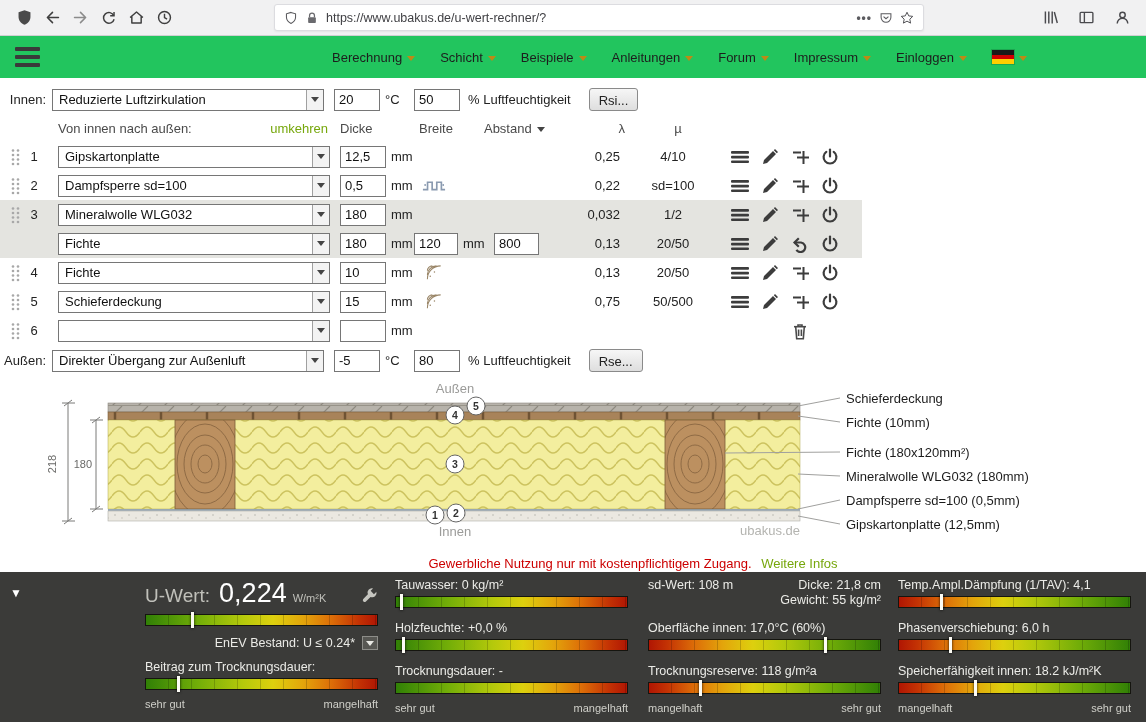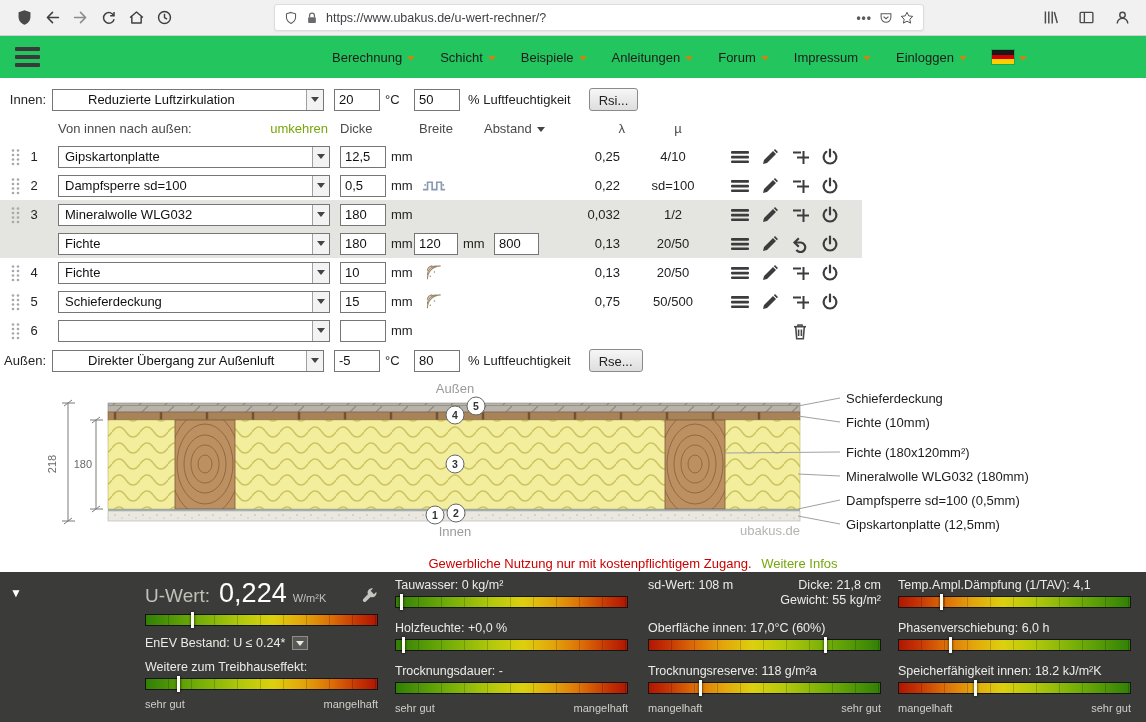--- a/index.html
+++ b/index.html
@@ -38,21 +38,21 @@
   .frow { display:flex; align-items:center; height:29px; width:862px; }
   .frow.env { height:31px; }
   .frow.head { height:27px; color:#4a4a4a; }
   .frow.hl { background:#e4e4e0; }
   .lbl-io { width:52px; text-align:right; padding-right:6px; }
   .handle { width:12px; margin-left:10px; display:flex; align-items:center; }
   .handle svg { width:10px; height:18px; }
   .rownum { width:24px; text-align:center; }
   .fsel { width:272px; height:22px; border:1px solid #767676; background:#fff;
     display:flex; align-items:center; margin-left:12px; }
-  .env .fsel { margin-left:0;padding-left:29px; }
+  .env .fsel { margin-left:0; }
   .fsel .txt { flex:1; padding:0 6px; white-space:nowrap; overflow:hidden; color:#111; }
   .fsel .dd { width:17px; align-self:stretch; border-left:1px solid #a0a0a0; background:#f3f3f3;
     display:flex; align-items:center; justify-content:center; }
   .fsel .dd::after { content:""; border-left:4px solid transparent; border-right:4px solid transparent;
     border-top:5px solid #444; }
   .finput { width:46px; height:22px; border:1px solid #767676; padding:0 4px; font-size:13px;
     font-family:inherit; margin-left:10px; background:#fff; color:#111; }
   .unit { width:28px; padding-left:5px; }
   .unit.wide { width:auto; padding:0 8px 0 8px; }
   .extra { width:160px; display:flex; align-items:center; }
@@ -98,21 +98,21 @@
   .wrench { margin-left:auto; align-self:center; width:17px; height:17px; }
   .wrench svg { width:17px; height:17px; }
   .bar { position:relative; height:12px; border:1px solid #15150f; margin-top:2px;
     background-size:100% 100%; }
   .bar::after { content:""; position:absolute; inset:0;
     background:repeating-linear-gradient(90deg, transparent 0 22px, rgba(0,0,0,.18) 22px 23px); }
   .g2b { background-image:linear-gradient(90deg,#318006,#71ad08 22%,#b5c90b 42%,#ddd00e 55%,#e3a50b 68%,#dd6f08 80%,#c43304 92%,#b01603); }
   .b2g { background-image:linear-gradient(90deg,#b01603,#c43304 8%,#dd6f08 20%,#e3a50b 32%,#ddd00e 45%,#b5c90b 58%,#71ad08 78%,#318006); }
   .mk { position:absolute; top:-3px; height:16px; width:3px; background:#fdfcf5;
     box-shadow:0 0 3px rgba(0,0,0,.9); z-index:2; }
-  .enev { display:flex; align-items:center; gap:7px; margin-top:8px; height:18px; font-size:12.5px; }
+  .enev { display:flex; align-items:center; gap:7px; margin-top:8px; height:18px; font-size:12.5px;justify-content:flex-end; }
   .ddbox { width:16px; height:14px; background:#575753; border:1px solid #8d8d89;
     display:flex; align-items:center; justify-content:center; }
   .caret-w { width:0; height:0; border-left:4px solid transparent; border-right:4px solid transparent;
     border-top:5px solid #e8e8e4; }
   .mlabel { font-size:12.5px; height:16px; white-space:nowrap; }
   .mt8 { margin-top:8px; }
   .metric { margin-bottom:13px; }
   .inforow { display:flex; justify-content:space-between; height:15px; font-size:12.5px; }
   .inforow.right { justify-content:flex-end; }
   .scale { display:flex; justify-content:space-between; font-size:11px; color:#cfcfc9; margin-top:8px; }
@@ -814,21 +814,21 @@
     </div>
     <div class="bar g2b">
         <span class="mk" style="left: calc(20% - 1px);"></span>
       </div>
     <div class="enev">
       <span>EnEV Bestand: U ≤ 0.24*</span>
       <span class="ddbox">
           <span class="caret-w"></span>
         </span>
     </div>
-    <div class="mlabel mt8">Weitere zum Treibhauseffekt:</div>
+    <div class="mlabel mt8">Beitrag zum Trocknungsdauer:</div>
     <div class="bar g2b">
         <span class="mk" style="left: calc(14% - 1px);"></span>
       </div>
     <div class="scale">
         <span>sehr gut</span>
         <span>mangelhaft</span>
       </div>
   </div>
 
   <div class="fcol c2">

